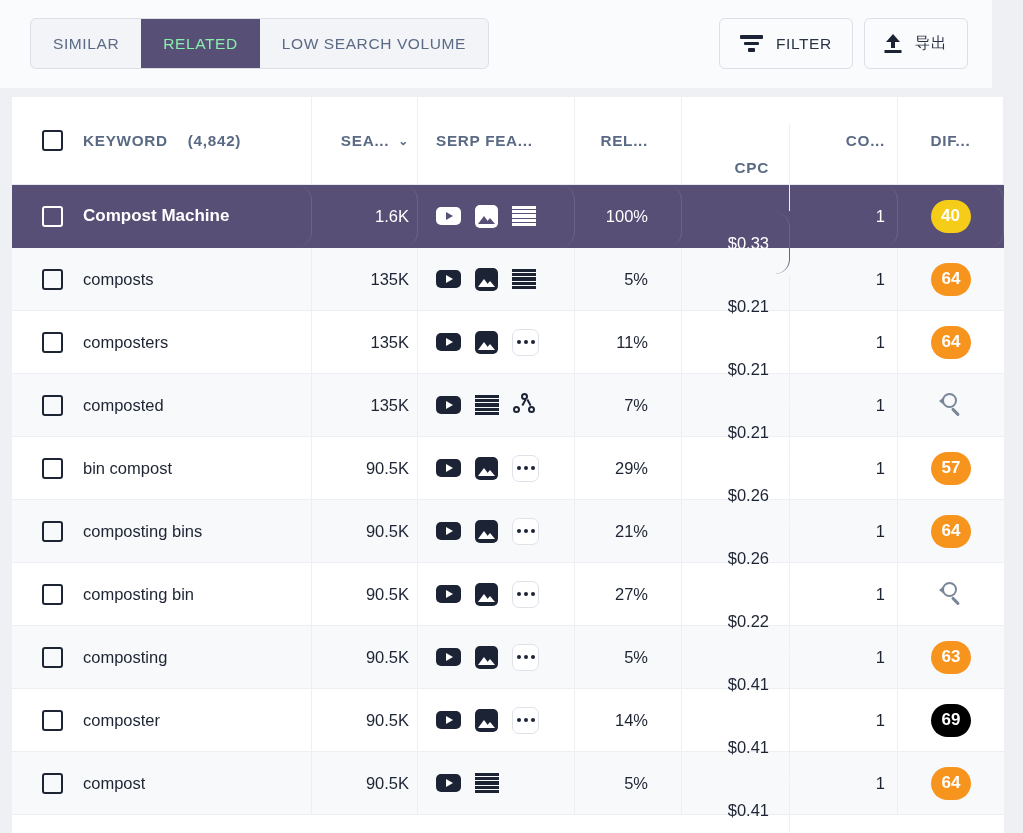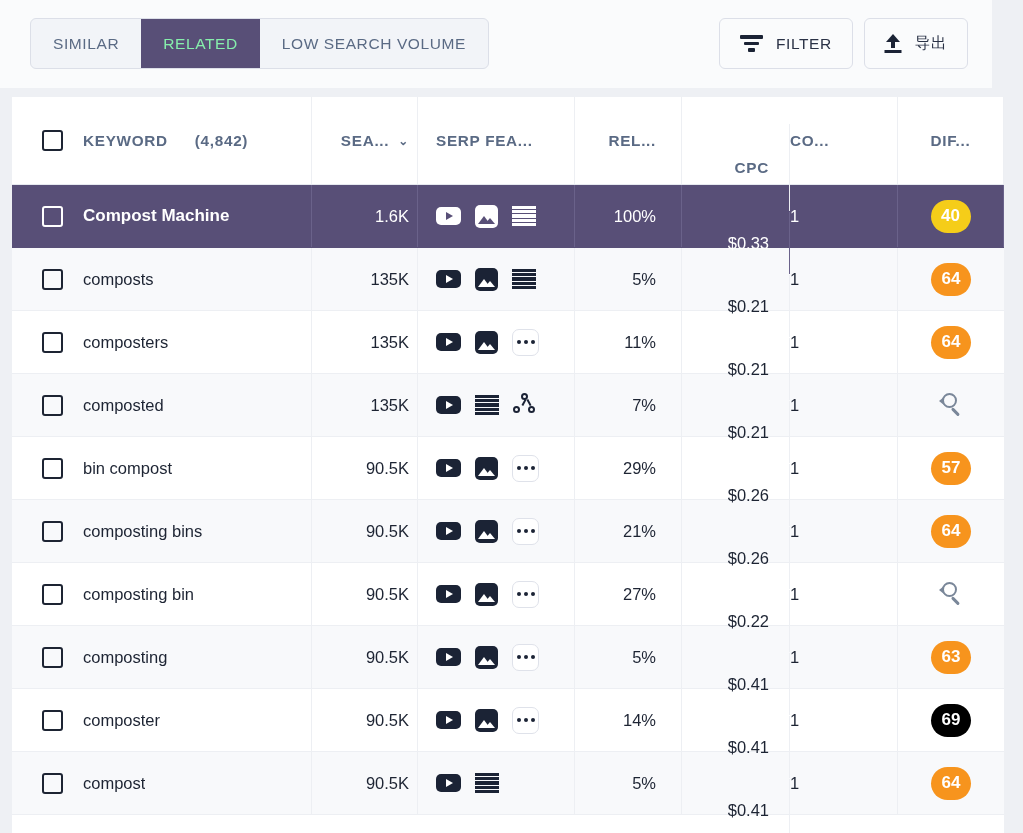--- a/index.html
+++ b/index.html
@@ -69,42 +69,42 @@
   .tcell {
     border-right: 1px solid #edeff3;
     display: flex; align-items: center;
     height: 100%;
   }
   .tcell:last-child { border-right: none; }
 
   .c-keyword { width: 300px; padding-left: 30px; gap: 20px; }
   .c-vol     { width: 106px; justify-content: flex-end; padding-right: 8px; }
   .c-serp    { width: 157px; padding-left: 18px; gap: 14px; }
-  .c-rel     { width: 107px; justify-content: flex-end; padding-right: 25px; }
+  .c-rel     { width: 107px; justify-content: flex-end; padding-right: 33px; }
   .c-cpc     { width: 108px; justify-content: flex-end; padding-right: 20px; margin-top: 27px; }
-  .c-com     { width: 108px; justify-content: flex-start; padding-right: 32px; }
+  .c-com     { width: 108px; justify-content: flex-end; padding-right: 12px; }
   .c-dif     { width: 106px; justify-content: center; }
 
   .hrow {
     height: 88px; background: #ffffff;
     border-bottom: 1px solid #e6e9ef;
     font-size: 15.3px; letter-spacing: .7px; color: #5a6a84; font-weight: 700;
   }
   .hrow .tcell { border-right: 1px solid #edeff3; }
   .hlabel { white-space: nowrap; }
   .sortchev { margin-left: 9px; font-size: 12px; color:#5a6a84; }
 
   .drow {
     height: 63px;
     border-bottom: 1px solid #edeff3;
     font-size: 16.5px; color: #1d2433;
   }
   .drow.alt { background: #f8f9fb; }
   .drow.sel { background: #584f77; color: #ffffff; border-bottom: 1px solid #584f77; }
-  .drow.sel .tcell { border-right: 1px solid #6a628a; }
+  .drow.sel .tcell { border-right: 1px solid #6a628a; border-radius: 15px; }
   .drow.sel .kw { font-weight: 700; font-size: 17px; }
 
   
   .cbox { width: 21px; height: 21px; border: 2px solid #1d2433; border-radius: 3px; flex: 0 0 auto; background: transparent; cursor:pointer;}
   .drow.sel .cbox { border-color: #ffffff; }
   .hrow .cbox { border-color: #1d2433; }
 
   .kw { white-space: nowrap; overflow: hidden; text-overflow: ellipsis; }
 
   
@@ -177,21 +177,21 @@
         <span>导出</span>
       </div>
     </div>
   </div>
 
   <div class="table-wrap">
     <div class="trow hrow" id="header-row">
         <div class="tcell c-keyword">
           <div class="cbox"></div>
           <span class="hlabel">KEYWORD</span>
-          <span class="hlabel" style="margin-left: 7px;">(4,842)</span>
+          <span class="hlabel" style="">(4,842)</span>
         </div>
         <div class="tcell c-vol">
           <span class="hlabel">SEA...</span>
           <span class="sortchev">⌄</span>
         </div>
         <div class="tcell c-serp">
           <span class="hlabel">SERP FEA...</span>
         </div>
         <div class="tcell c-rel">
           <span class="hlabel">REL...</span>

